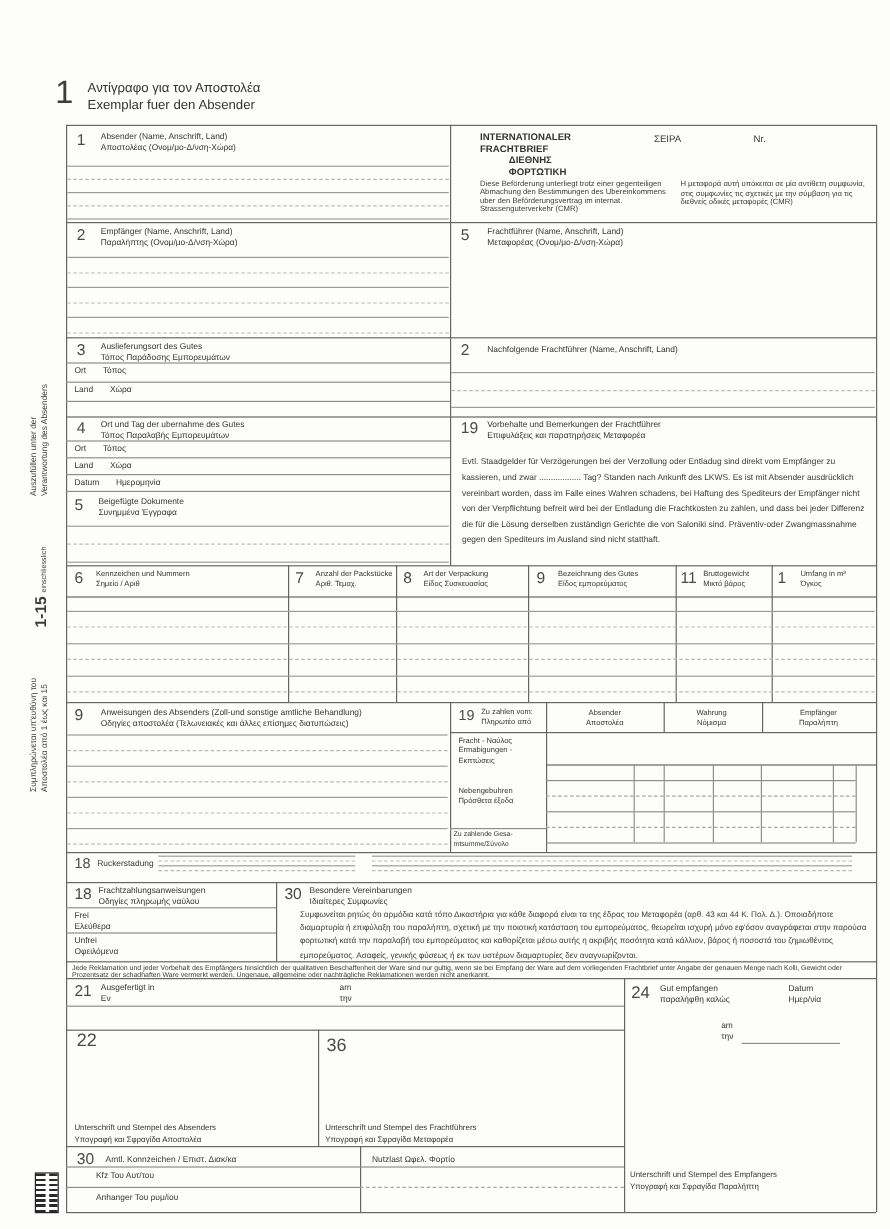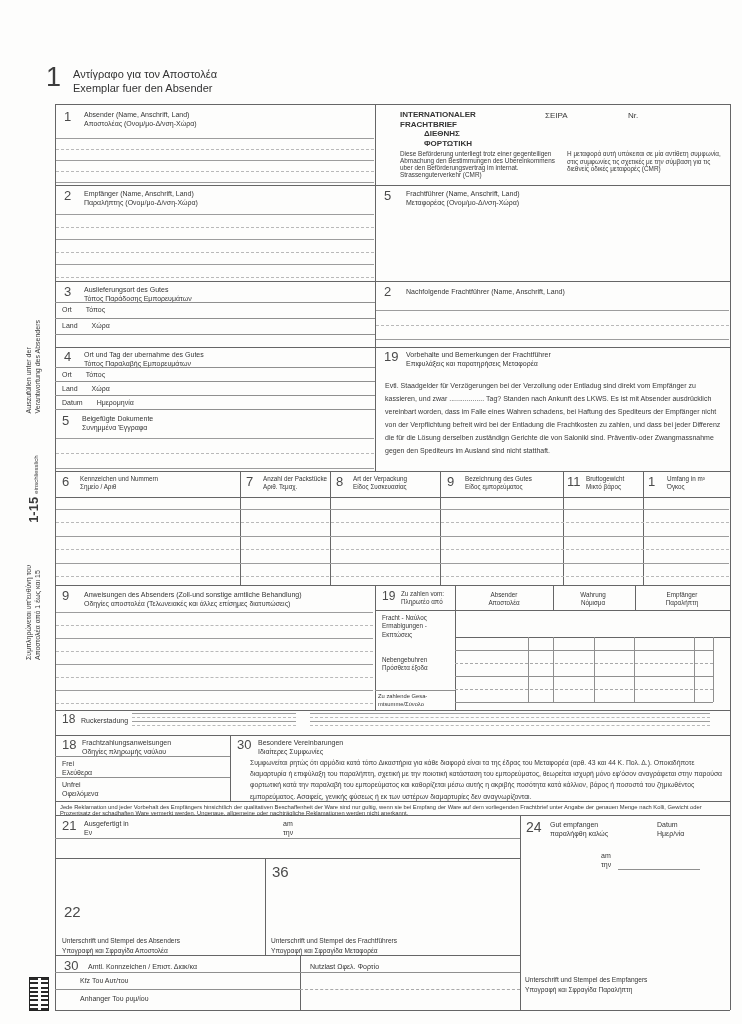--- a/index.html
+++ b/index.html
@@ -359,21 +359,21 @@
   <div class="lbl" style="left:657px;top:820px">
     <div>Datum</div>
       <div>Ημερ/νία</div>
   </div>
   <div class="lbl" style="left:601px;top:851px">
     <div>am</div>
       <div>την</div>
   </div>
   <div class="hl lt" style="left:618px;top:869px;width:82px"></div>
 
-  <div class="num big" style="left:64px;top:904px">22</div>
+  <div class="num big" style="left:64px;top:860px">22</div>
   <div class="num big" style="left:272px;top:864px">36</div>
   <div class="sig" style="left:62px;top:936px">
     <div>Unterschrift und Stempel des Absenders</div>
       <div>Υπογραφή και Σφραγίδα Αποστολέα</div>
   </div>
   <div class="sig" style="left:271px;top:936px">
     <div>Unterschrift und Stempel des Frachtführers</div>
       <div>Υπογραφή και Σφραγίδα Μεταφορέα</div>
   </div>
   <div class="sig" style="left:525px;top:975px">

